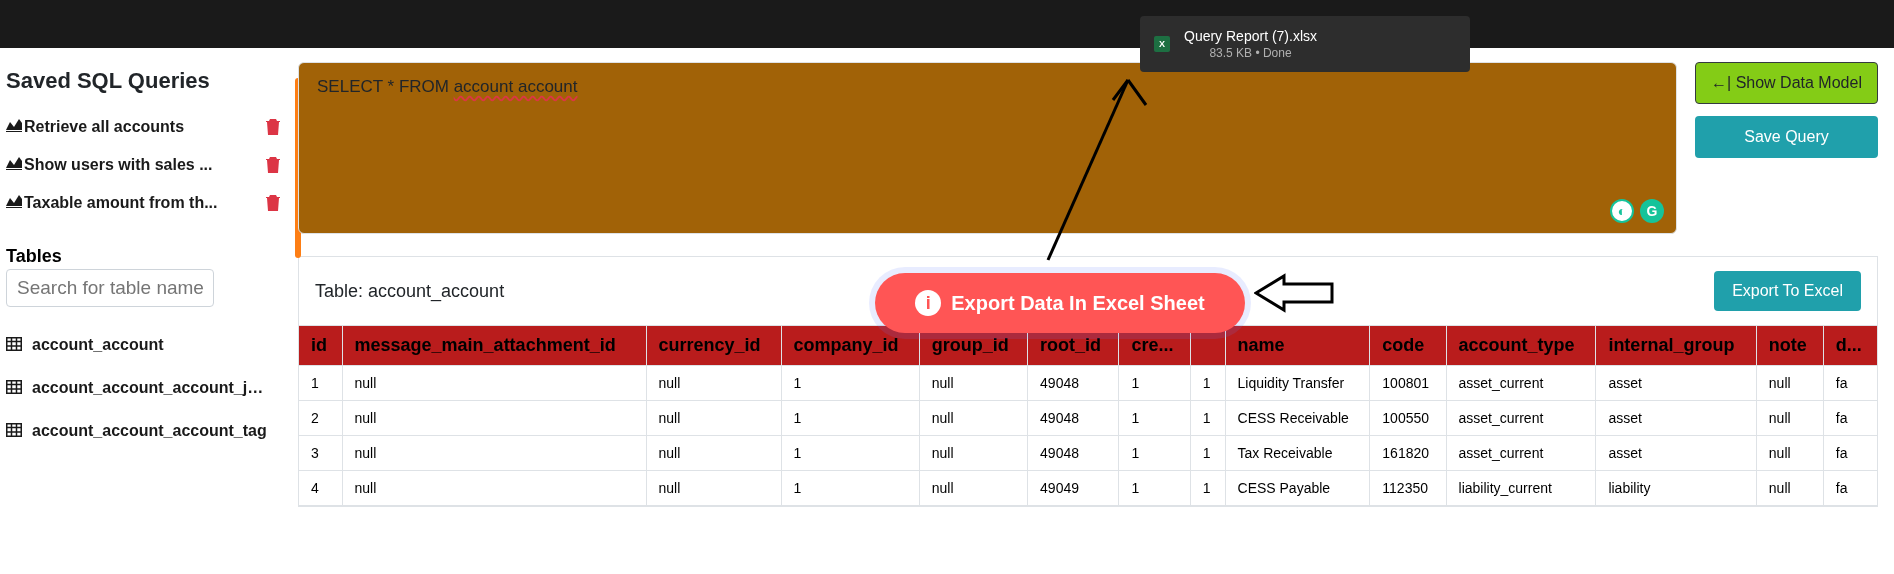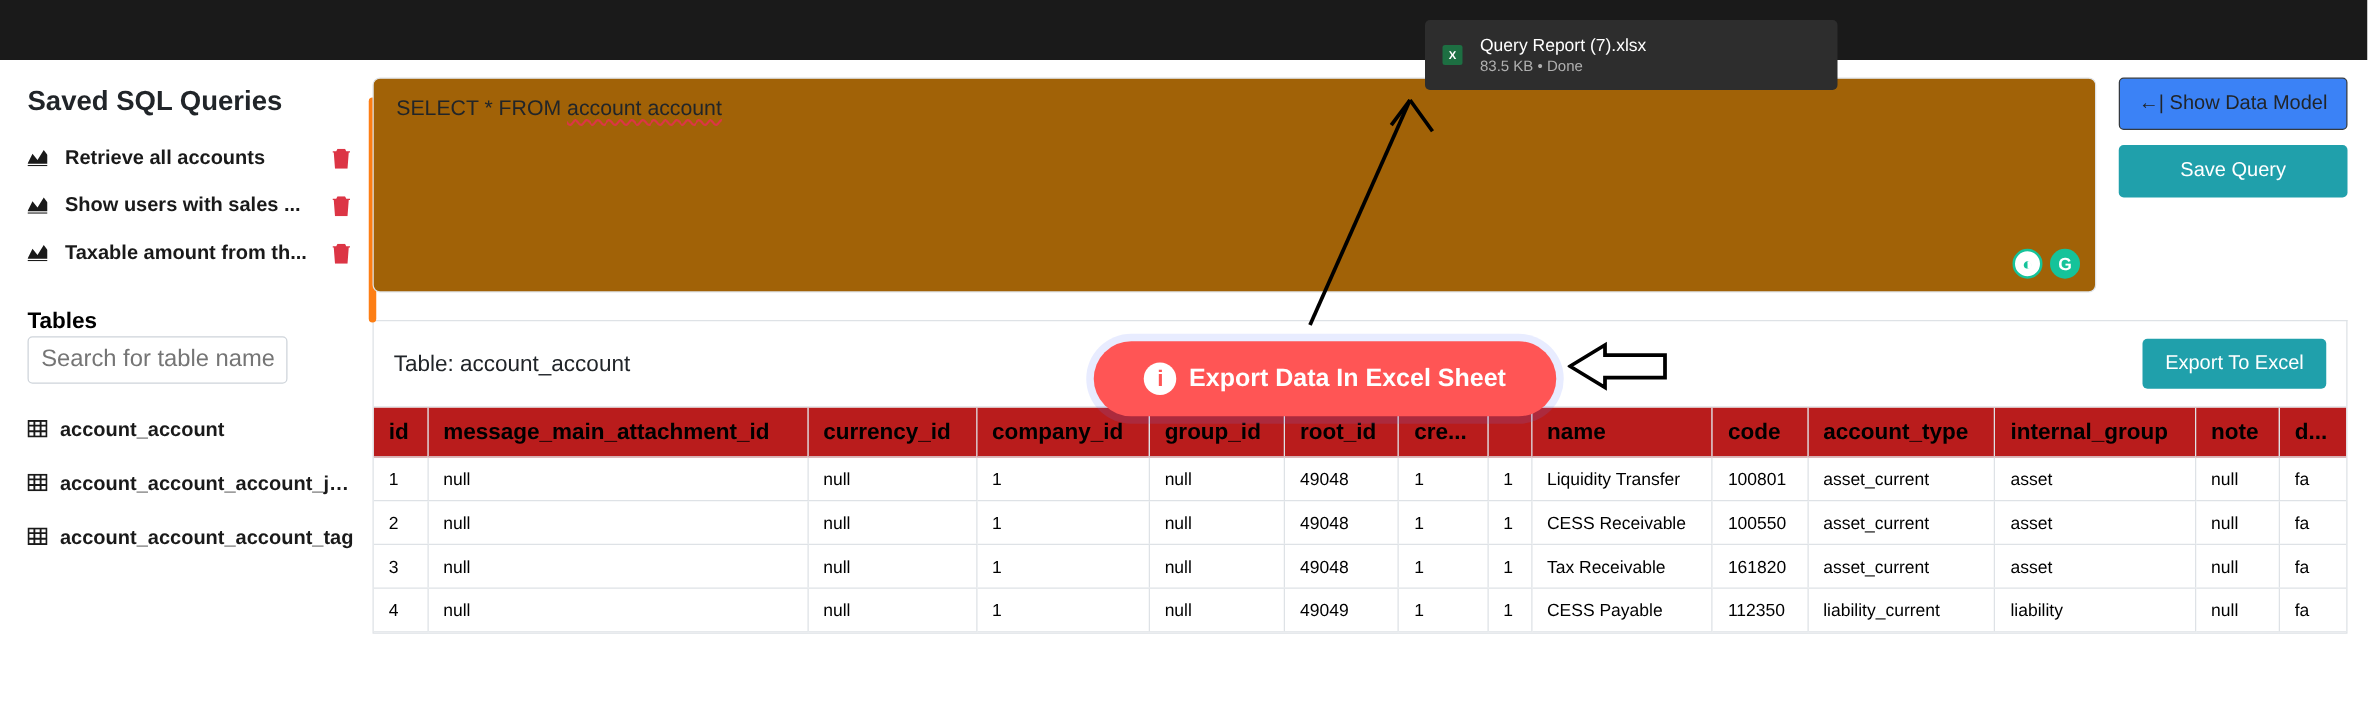--- a/index.html
+++ b/index.html
@@ -11,29 +11,29 @@
     position: absolute; top: 16px; right: 424px; width: 330px; height: 56px;
     background: #2d2d2d; border-radius: 4px; display: flex; align-items: center;
     padding: 10px 14px; color: #fff; z-index: 200;
   }
   .download-toast .fileicon {
     width: 16px; height: 16px; background: #1d6f42; border-radius: 2px;
     display: flex; align-items: center; justify-content: center; margin-right: 14px;
     font-size: 9px; color: #fff; font-weight: bold;
   }
   .download-toast .fname { font-size: 14px; }
-  .download-toast .fmeta { font-size: 12px; color: #b0b0b0; margin-top: 2px; }
+  .download-toast .fmeta { font-size: 12px; color: #b0b0b0; margin-top: 2px; text-align: center; }
 
   .main { display: flex; height: calc(574px - 48px); }
 
   
-  .sidebar { width: 298px; padding: 0 0 0 22px; }
+  .sidebar { width: 298px; padding: 0 0 0 6px; }
   .section-title { font-size: 22px; font-weight: 600; color: #212529; margin: 20px 0 14px 0; }
   .saved-q { display: flex; align-items: center; justify-content: space-between; padding: 10px 16px 10px 0; }
-  .saved-q .left { display: flex; align-items: center; gap: 14px; }
+  .saved-q .left { display: flex; align-items: flex-start; gap: 2px; }
   .saved-q .qicon { font-size: 14px; color: #1a1a1a; }
   .saved-q .label { font-size: 16px; font-weight: 600; color: #1a1a1a; white-space: nowrap; overflow: hidden; text-overflow: ellipsis; max-width: 200px; }
   .trash-icon { width: 16px; height: 16px; color: #dc3545; cursor: pointer; }
 
   .tables-h { font-size: 18px; font-weight: 700; margin: 24px 0 2px 0; }
   .search-input {
     width: 208px; padding: 7px 10px; border: 1px solid #ced4da; border-radius: 4px; font-size: 19px; color: #ef4444;
   }
   .table-link { display: flex; align-items: center; gap: 10px; padding: 12px 0 12px 0; border-top: 1px solid transparent; }
   .table-link .ticon { font-size: 15px; color: #1a1a1a; }
@@ -56,21 +56,21 @@
   }
   .gdot { width: 24px; height: 24px; border-radius: 50%; display: flex; align-items: center; justify-content: center; font-weight: bold; }
   .gdot.g1 { background: #fff; border: 2px solid #15c39a; color: #15c39a; font-size: 14px; }
   .gdot.g2 { background: #15c39a; color: #fff; font-size: 14px; }
 
   .btn-col { width: 183px; display: flex; flex-direction: column; gap: 12px; }
   .btn {
     height: 42px; border-radius: 4px; font-size: 16px; font-weight: 500;
     display: flex; align-items: center; justify-content: center; cursor: pointer; border: none;
   }
-  .btn.outline { background: #3b82f6; border: 1.5px solid #343a40; color: #212529; }
+  .btn.outline { background: #84cc16; border: 1.5px solid #343a40; color: #212529; }
   .btn.teal { background: #20a0ab; color: #fff; }
 
   
   .results-hdr {
     margin-top: 22px; display: flex; align-items: center; justify-content: space-between;
     padding: 14px 16px; border: 1px solid #dee2e6; border-bottom: none; background: #fff;
   }
   .results-hdr .tn { font-size: 18px; color: #212529; }
   .export-btn {
     height: 40px; padding: 0 18px; background: #20a0ab; color: #fff; border-radius: 4px;

